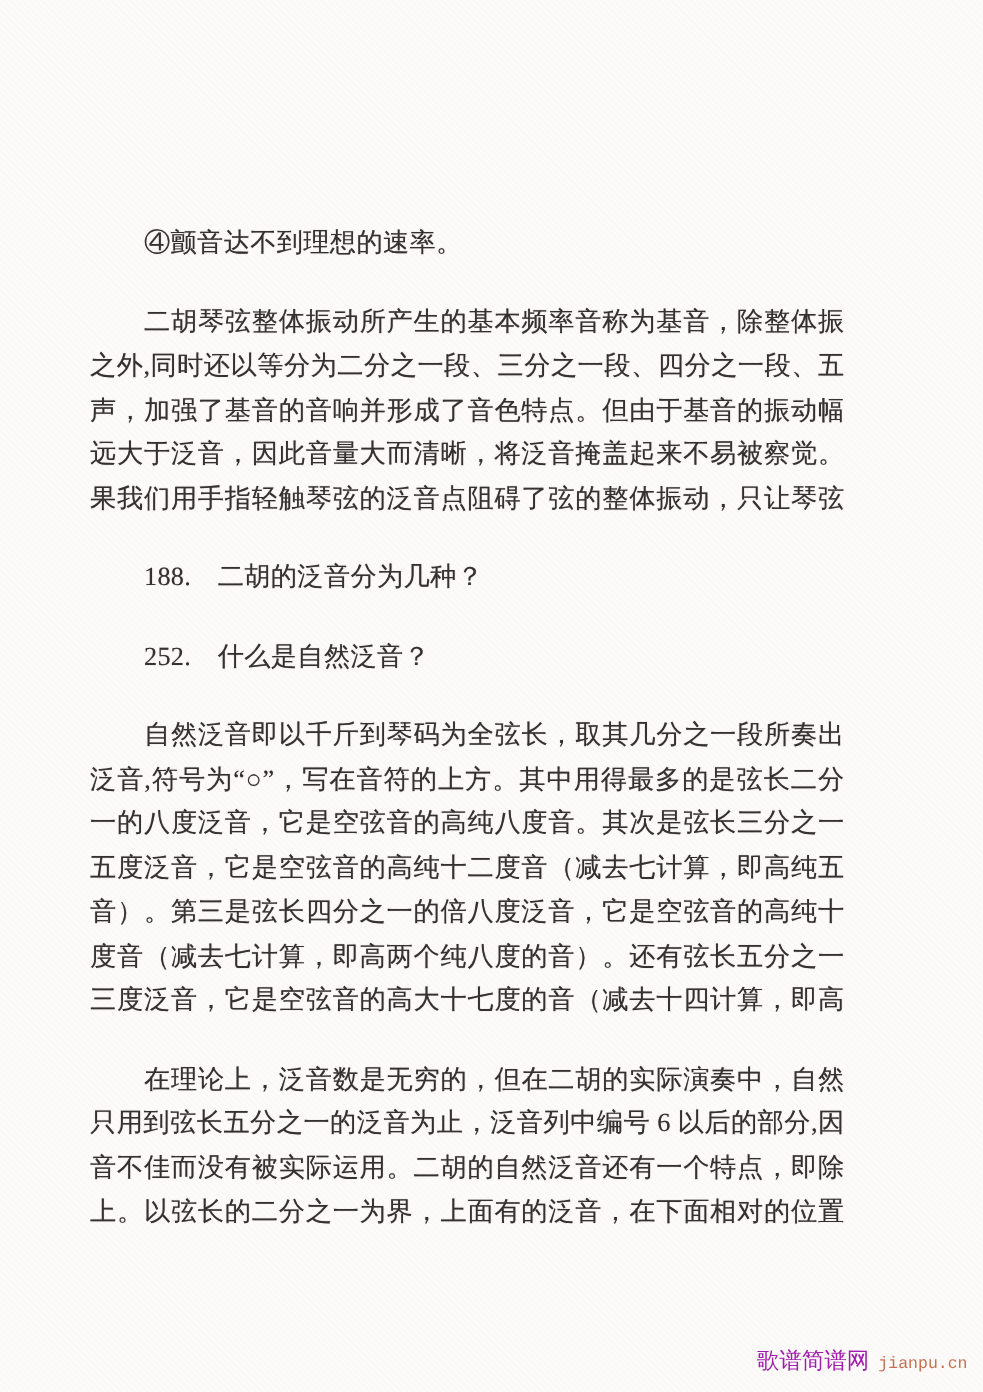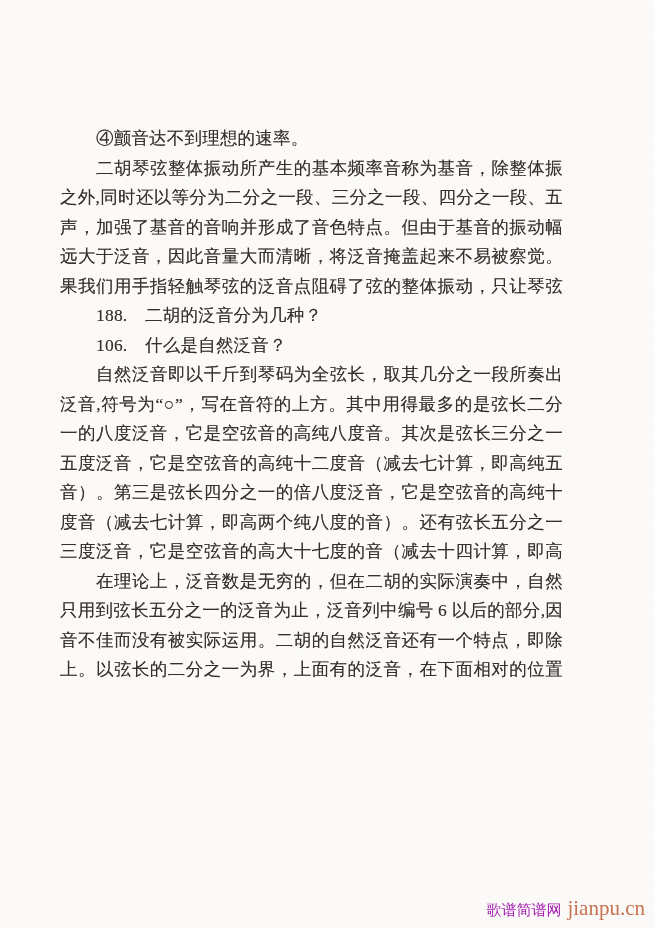--- a/index.html
+++ b/index.html
@@ -29,20 +29,21 @@
   }
   .line {
     height: 29.5px;
     line-height: 29.5px;
     font-size: 17.5px;
     letter-spacing: 0.2px;
     white-space: nowrap;
   }
   .line.indent {
     padding-left: 36px;
+    margin-top: 23px;
   }
   .line.fill {
     white-space: normal;
     text-align: justify;
     text-align-last: justify;
     text-justify: inter-character;
     overflow: hidden;
   }
   .watermark {
     position: absolute;
@@ -51,40 +52,40 @@
     height: 22px;
     line-height: 22px;
     white-space: nowrap;
   }
   .wm-name {
     font-size: 15px;
     color: #a21caf;
     font-family: "Liberation Serif", "DejaVu Serif", serif;
   }
   .wm-url {
-    font-size: 21px;
+    font-size: 11px;
     color: #c7714f;
     margin-left: 6px;
-    font-family: Liberation Serif, serif;
+    font-family: Liberation Mono, monospace;
   }
 </style>
 </head>
 <body>
 
 <div class="page">
 
   <div class="text-block" id="text-block">
       <div class="line indent">④颤音达不到理想的速率。</div>
       <div class="line indent fill">二胡琴弦整体振动所产生的基本频率音称为基音，除整体振动</div>
       <div class="line fill">之外,同时还以等分为二分之一段、三分之一段、四分之一段、五分之</div>
       <div class="line fill">声，加强了基音的音响并形成了音色特点。但由于基音的振动幅度</div>
       <div class="line fill">远大于泛音，因此音量大而清晰，将泛音掩盖起来不易被察觉。如</div>
       <div class="line fill">果我们用手指轻触琴弦的泛音点阻碍了弦的整体振动，只让琴弦分</div>
       <div class="line indent">188.　二胡的泛音分为几种？</div>
-      <div class="line indent">106.　什么是自然泛音？</div>
+      <div class="line indent">252.　什么是自然泛音？</div>
       <div class="line indent fill">自然泛音即以千斤到琴码为全弦长，取其几分之一段所奏出的</div>
       <div class="line fill">泛音,符号为“○”，写在音符的上方。其中用得最多的是弦长二分之</div>
       <div class="line fill">一的八度泛音，它是空弦音的高纯八度音。其次是弦长三分之一的</div>
       <div class="line fill">五度泛音，它是空弦音的高纯十二度音（减去七计算，即高纯五度</div>
       <div class="line fill">音）。第三是弦长四分之一的倍八度泛音，它是空弦音的高纯十五</div>
       <div class="line fill">度音（减去七计算，即高两个纯八度的音）。还有弦长五分之一的大</div>
       <div class="line fill">三度泛音，它是空弦音的高大十七度的音（减去十四计算，即高大三</div>
       <div class="line indent fill">在理论上，泛音数是无穷的，但在二胡的实际演奏中，自然泛音</div>
       <div class="line fill">只用到弦长五分之一的泛音为止，泛音列中编号 6 以后的部分,因发</div>
       <div class="line fill">音不佳而没有被实际运用。二胡的自然泛音还有一个特点，即除了</div>

